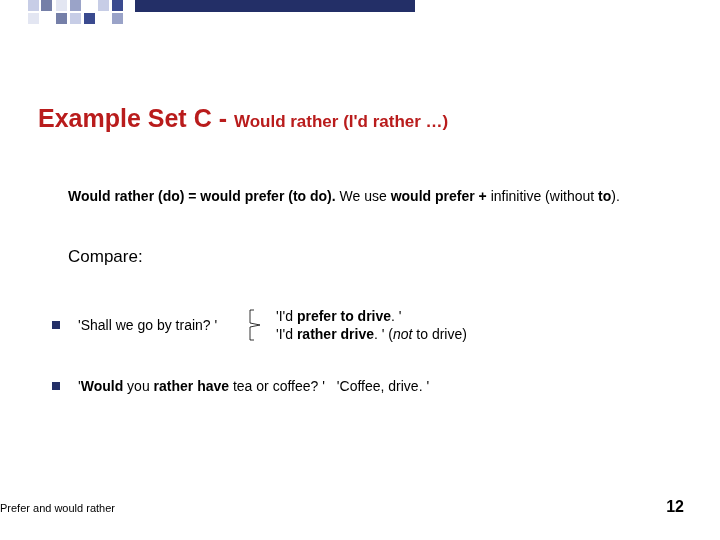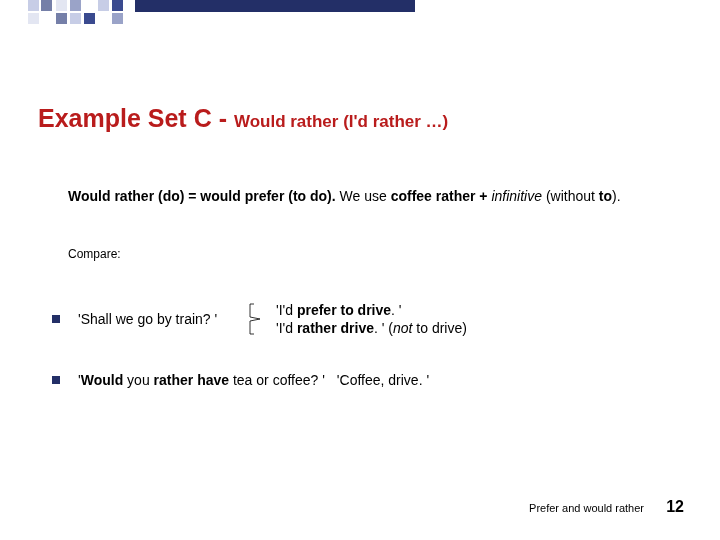--- a/index.html
+++ b/index.html
@@ -47,24 +47,24 @@
     font-size: 17px;
     font-weight: bold;
   }
   .intro {
     font-size: 14px;
     color: #000;
     margin-left: 30px;
     margin-bottom: 42px;
     line-height: 1.3;
   }
-  .intro .it { font-style: italic; }
+  .intro .it { }
   .intro b { font-weight: bold; }
   .compare {
-    font-size: 12px;
+    font-size: 17px;
     margin-left: 30px;
     margin-bottom: 40px;
   }
   .row {
     display: flex;
     align-items: center;
     margin-left: 14px;
     margin-bottom: 34px;
     font-size: 14px;
   }
@@ -83,21 +83,21 @@
     margin-right: 10px;
   }
   .answers { line-height: 1.3; }
   .answers .it { font-style: italic; }
   .row2 .q2 { margin-right: 12px; }
   .footer {
     position: absolute;
     bottom: 26px;
     left: 0;
     width: 644px;
-    text-align: right;
+    text-align: left;
     font-size: 11px;
     color: #000;
   }
   .pagenum {
     position: absolute;
     bottom: 24px;
     right: 36px;
     font-size: 16px;
     font-weight: bold;
   }
@@ -118,21 +118,21 @@
   <div class="sq" style="left:70px; top:13px; background:#c7cde6;"></div>
   <div class="sq" style="left:84px; top:13px; background:#3a4a8f;"></div>
   <div class="sq" style="left:112px; top:13px; background:#9aa3c8;"></div>
 </div>
 
 <div class="content">
   <div class="title">
     <span>Example Set C</span><span> - </span><span class="sub">Would rather (I'd rather …)</span>
   </div>
 
-  <div class="intro"><b>Would rather (do) = would prefer (to do).</b> We use <b>coffee rather + </b><span class="it">infinitive</span> (without <b>to</b>).</div>
+  <div class="intro"><b>Would rather (do) = would prefer (to do).</b> We use <b>would prefer + </b><span class="it">infinitive</span> (without <b>to</b>).</div>
 
   <div class="compare">Compare:</div>
 
   <div class="row">
     <div class="bullet"></div>
     <div class="q1">'Shall we go by train? '</div>
     <svg class="bracket" viewBox="0 0 18 34">
       <path d="M 2 2 L 2 15 L 12 17 L 2 19 L 2 32 M 2 2 L 6 2 M 2 32 L 6 32" stroke="#000" stroke-width="0.8" fill="none"></path>
     </svg>
     <div class="answers">

